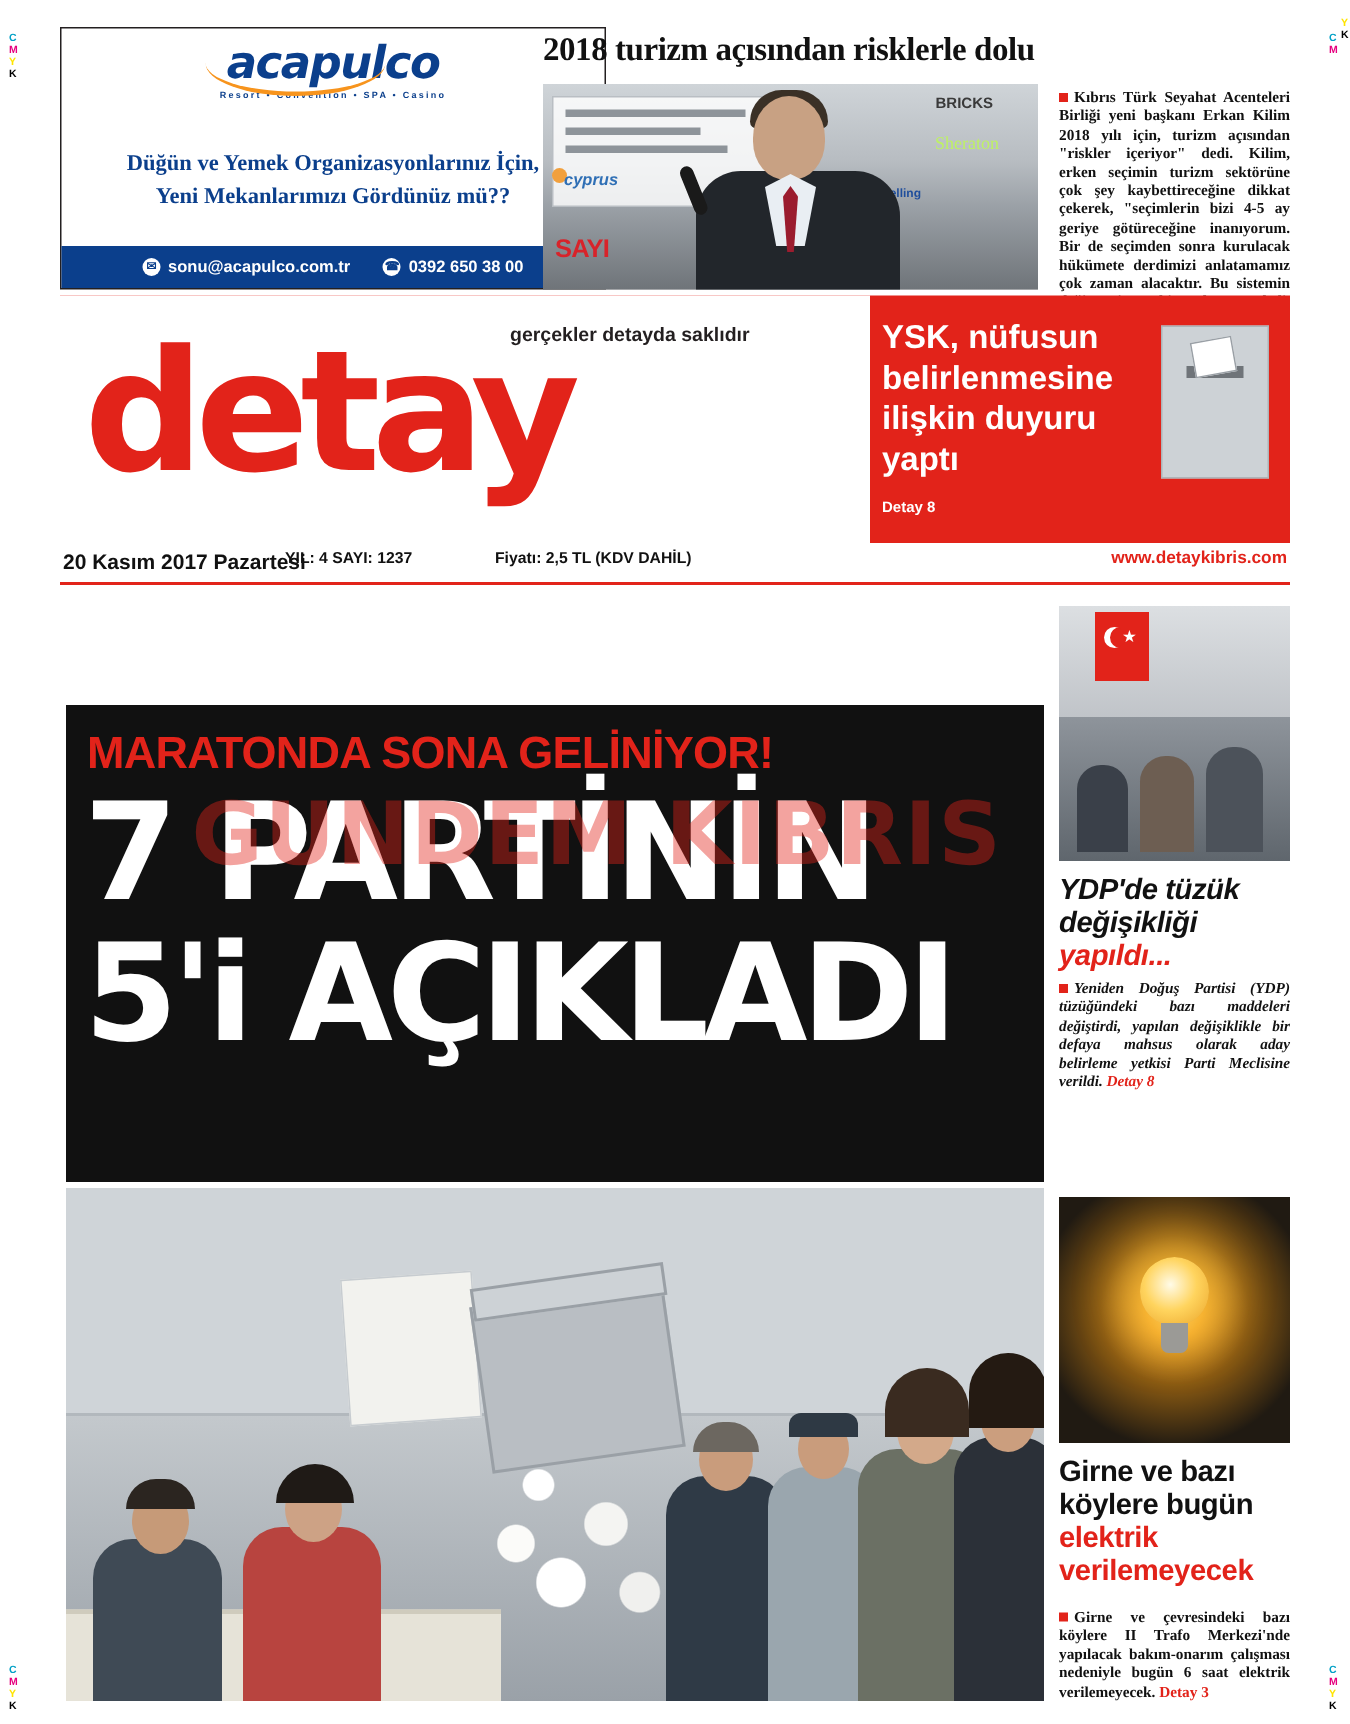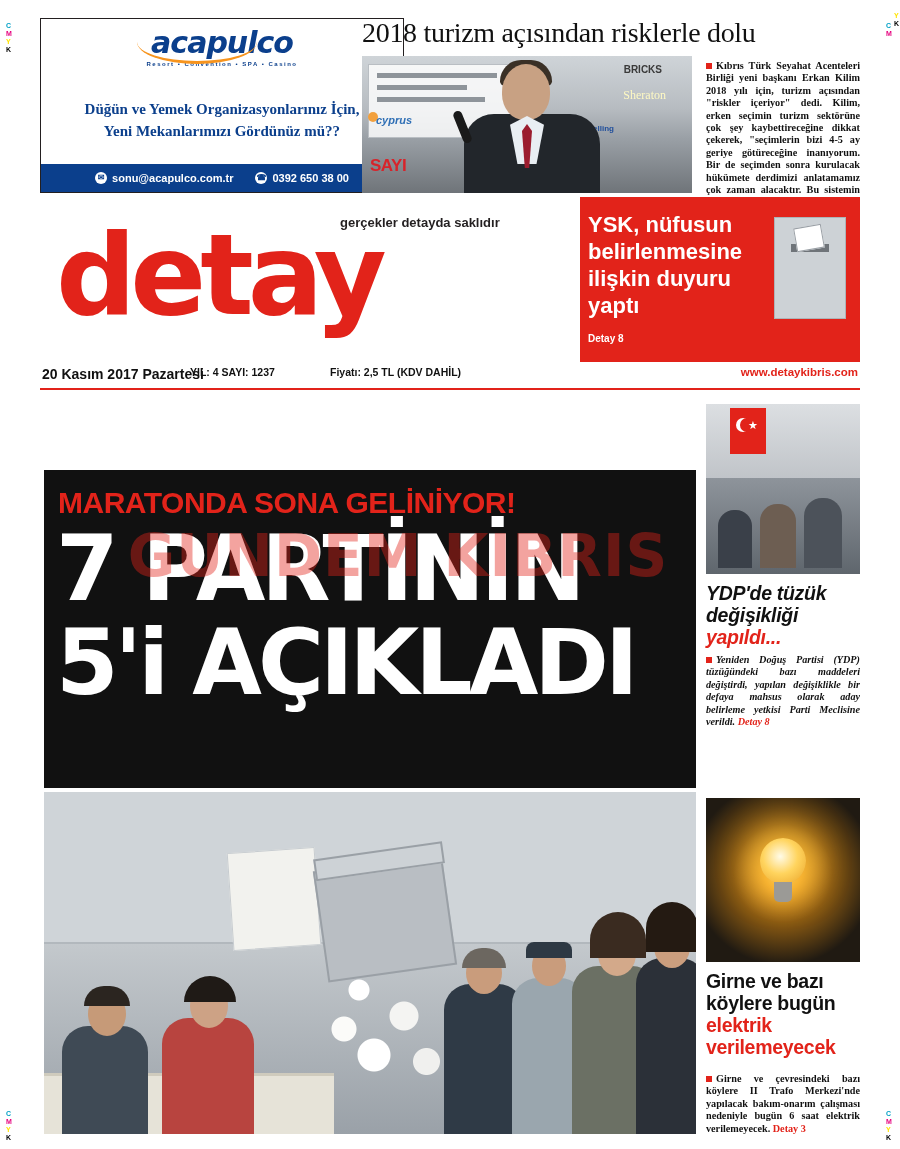--- a/index.html
+++ b/index.html
@@ -123,22 +123,22 @@
     text-align: center;
     font-weight: bold;
   }
 
   .top-head {
     position: absolute;
     left: 322px;
     top: 10px;
     width: 498px;
     font-family: "Liberation Serif", serif;
-    font-weight: normal;
-    font-size: 28px;
+    font-weight: bold;
+    font-size: 22px;
     color: #111111;
     letter-spacing: -0.3px;
     line-height: 30px;
   }
   .top-photo {
     position: absolute;
     left: 322px;
     top: 48px;
     width: 330px;
     height: 137px;
@@ -173,21 +173,21 @@
   }
   .tp-home {
     position: absolute;
     left: 8px; top: 100px;
     font-size: 17px; font-weight: bold; color: #d8232a;
     letter-spacing: -0.5px;
   }
   .tp-sheraton {
     position: absolute;
     right: 26px; top: 32px;
-    font-size: 12px; color: #fef9c3; font-family: "Liberation Serif", serif;
+    font-size: 12px; color: #bef264; font-family: "Liberation Serif", serif;
   }
   .tp-brick {
     position: absolute;
     right: 30px; top: 8px;
     font-size: 10px; color: #3a3a3a; font-weight: bold;
   }
   .tp-blue {
     position: absolute;
     right: 78px; top: 68px;
     font-size: 8px; color: #1f4e9c; font-weight: bold;

